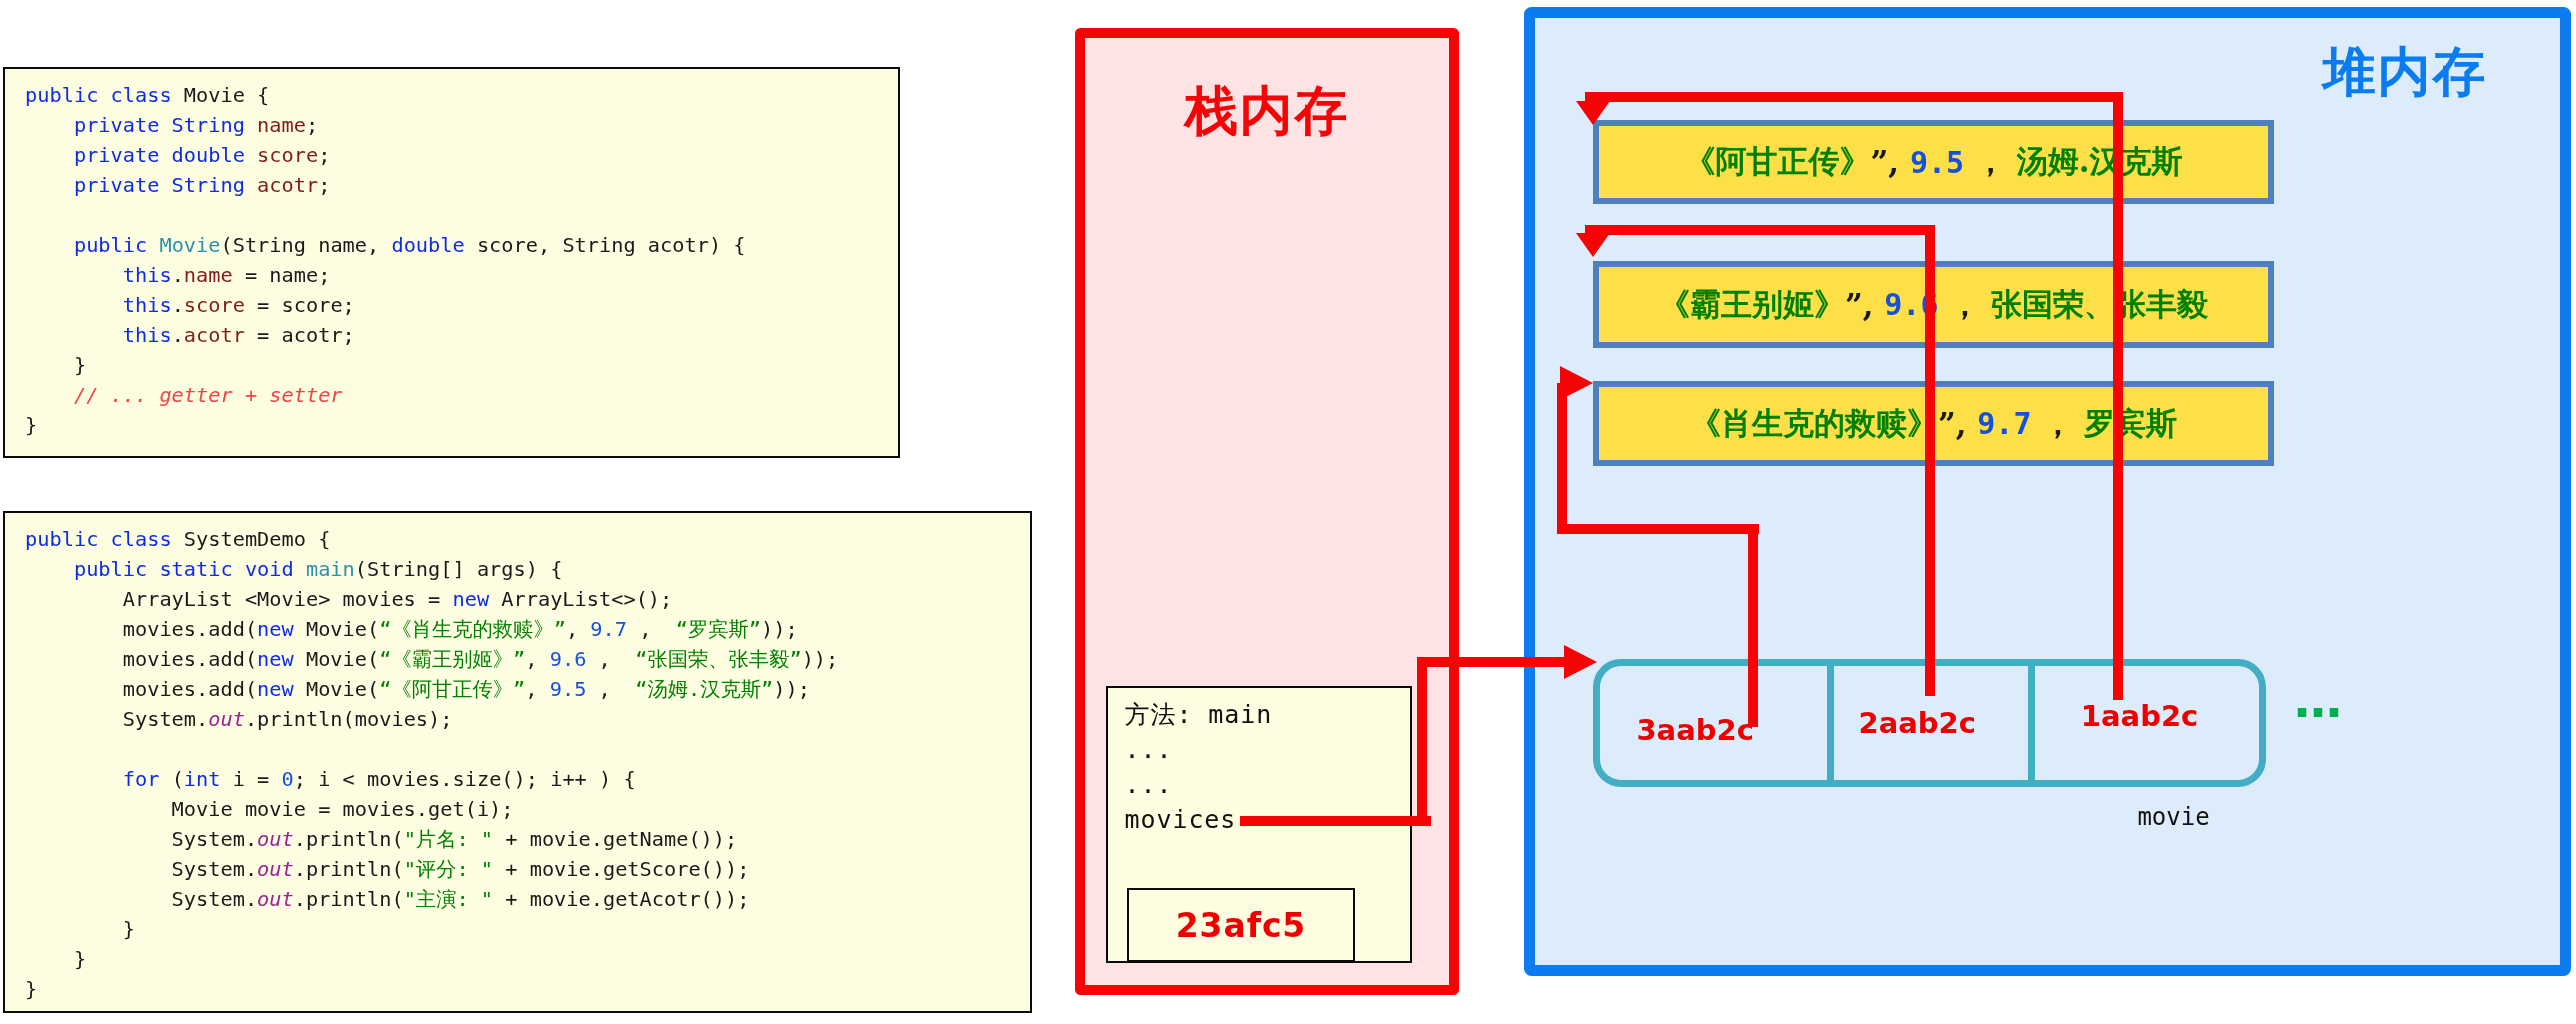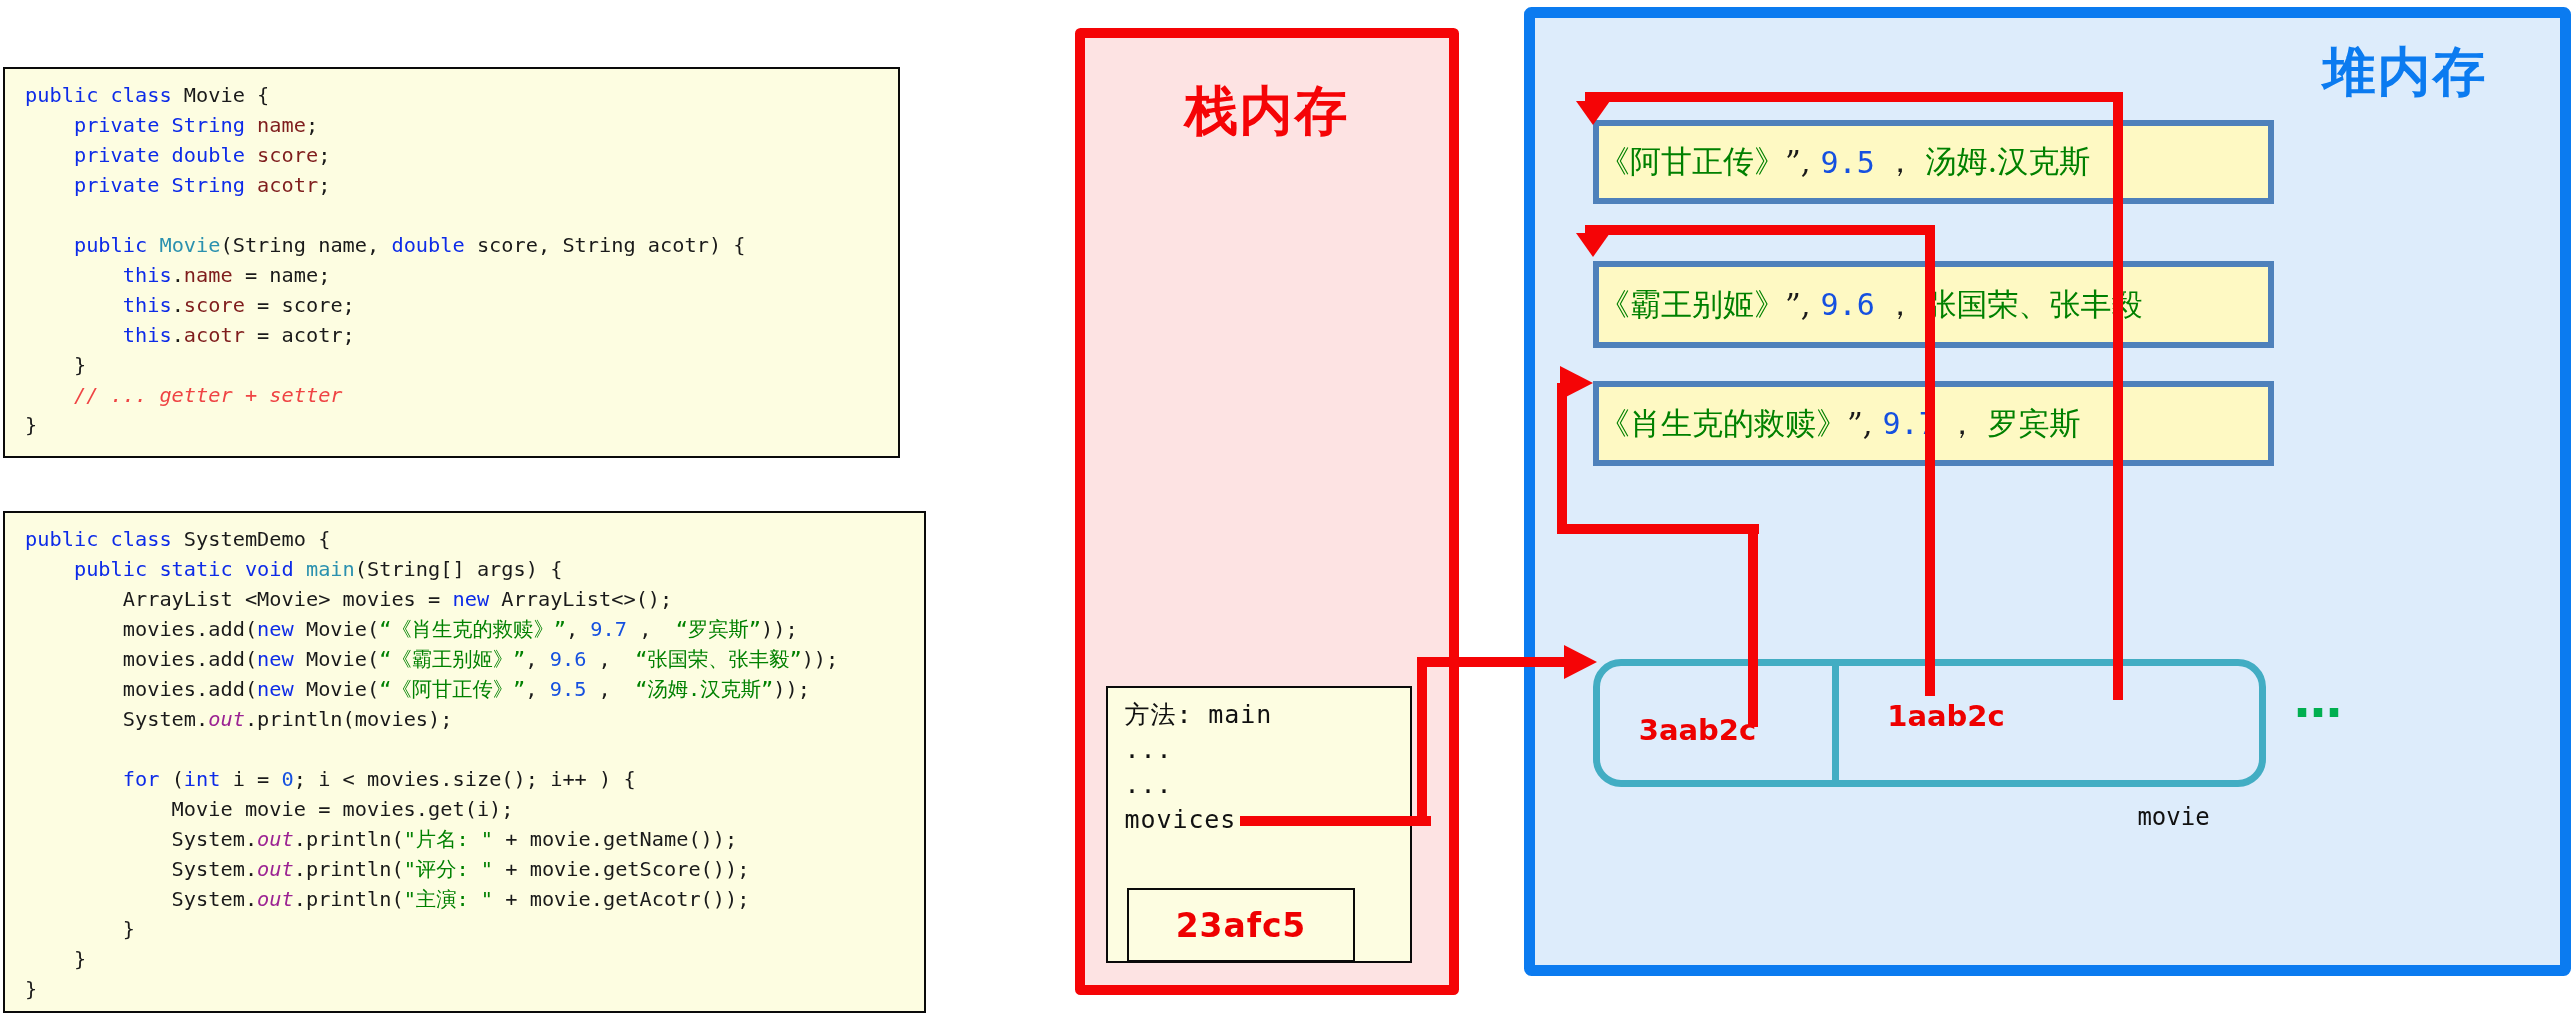--- a/index.html
+++ b/index.html
@@ -5,21 +5,21 @@
   html,body{margin:0;padding:0;background:#ffffff;}
   #stage{position:relative;width:2576px;height:1025px;background:#ffffff;overflow:hidden;
          font-family:"DejaVu Sans","Liberation Sans",sans-serif;}
 
   
   .codebox{position:absolute;background:#FDFDE1;border:2.8px solid #0a0a0a;
            font-family:"DejaVu Sans Mono","Liberation Mono",monospace;
            font-size:20.3px;line-height:30px;color:#1a1a1a;
            padding:11px 7.4px 7.4px 20.3px;box-sizing:border-box;}
   #code-movie{left:2.8px;top:67px;width:897px;height:391px;}
-  #code-demo{left:2.8px;top:511px;width:923px;height:502px;}
+  #code-demo{left:2.8px;top:511px;width:1029px;height:502px;}
   .cl{white-space:pre;height:30px;}
   .tk-d{color:#1a1a1a;}
   .tk-k{color:#0D2BE8;}
   .tk-t{color:#2B91AF;}
   .tk-f{color:#7f1d1d;}
   .tk-s{color:#008000;}
   .tk-n{color:#1550E0;}
   .tk-c{color:#ef4444;font-style:italic;}
   .tk-o{color:#9B2393;font-style:italic;}
 
@@ -37,24 +37,24 @@
             border:2.8px solid #0a0a0a;box-sizing:border-box;display:flex;
             align-items:center;justify-content:center;background:#FDFDE1;margin-top:44px;}
   #addr-box span{font-size:33px;font-weight:bold;color:#EE0000;
                  font-family:"DejaVu Sans","Liberation Sans",sans-serif;letter-spacing:0.9px;}
 
   
   #heap-box{position:absolute;left:1524px;top:7.4px;width:1047px;height:969px;
             background:#DDECFB;border:11px solid #0B7BF0;border-radius:7.4px;box-sizing:border-box;}
   #heap-title{position:absolute;left:2294px;top:37px;width:222px;text-align:center;
               font-size:53px;font-weight:bold;color:#0B7BF0;letter-spacing:1.8px;}
-  .objbox{position:absolute;left:1593px;width:681px;background:#fef9c3;
+  .objbox{position:absolute;left:1593px;width:681px;background:#fde047;
           border:6.5px solid #4E81BB;box-sizing:border-box;display:flex;
-          align-items:center;justify-content:flex-start;white-space:pre;
-          font-family:"DejaVu Serif","Liberation Serif",serif;font-size:31px;color:#1a1a1a;}
+          align-items:center;justify-content:center;white-space:pre;
+          font-family:"DejaVu Serif","Liberation Serif",serif;font-size:31px;color:#1a1a1a;font-weight:bold;}
   #obj-1{top:120px;height:84px;}
   #obj-2{top:261px;height:87px;}
   #obj-3{top:381px;height:85px;}
   .objbox .name,.objbox .actor{color:#008000;}
   .objbox .score{color:#1550E0;font-family:"DejaVu Sans Mono","Liberation Mono",monospace;font-size:30px;}
 
   
   #array-box{position:absolute;left:1593px;top:659px;width:673px;height:128px;
              border:7.4px solid #42ADC3;border-radius:28px;box-sizing:border-box;
              display:flex;overflow:hidden;}
@@ -132,20 +132,21 @@
 
   <div id="obj-1" class="objbox"><span class="name">《阿甘正传》</span><span class="sep">”, </span><span class="score">9.5</span><span class="sep"> ， </span><span class="actor">汤姆.汉克斯</span>
   </div>
   <div id="obj-2" class="objbox"><span class="name">《霸王别姬》</span><span class="sep">”, </span><span class="score">9.6</span><span class="sep"> ， </span><span class="actor">张国荣、张丰毅</span>
   </div>
   <div id="obj-3" class="objbox"><span class="name">《肖生克的救赎》</span><span class="sep">”, </span><span class="score">9.7</span><span class="sep"> ， </span><span class="actor">罗宾斯</span>
   </div>
 
   <div id="array-box">
     <div id="cell-0" class="cell">3aab2c</div>
+    <div id="cell-1" class="cell">2aab2c</div>
     <div id="cell-2" class="cell">1aab2c</div>
   </div>
   <div id="array-ellipsis">…</div>
   <div id="array-label">movie</div>
 
   <div class="ar" style="left:1240px;top:816px;width:191px;height:10.2px;"></div>
   <div class="ar" style="left:1417px;top:657px;width:10.2px;height:169px;"></div>
   <div class="ar" style="left:1417px;top:657px;width:148px;height:10.2px;"></div>
   <div class="ah ah-right" style="left:1564px;top:645px;"></div>
 

